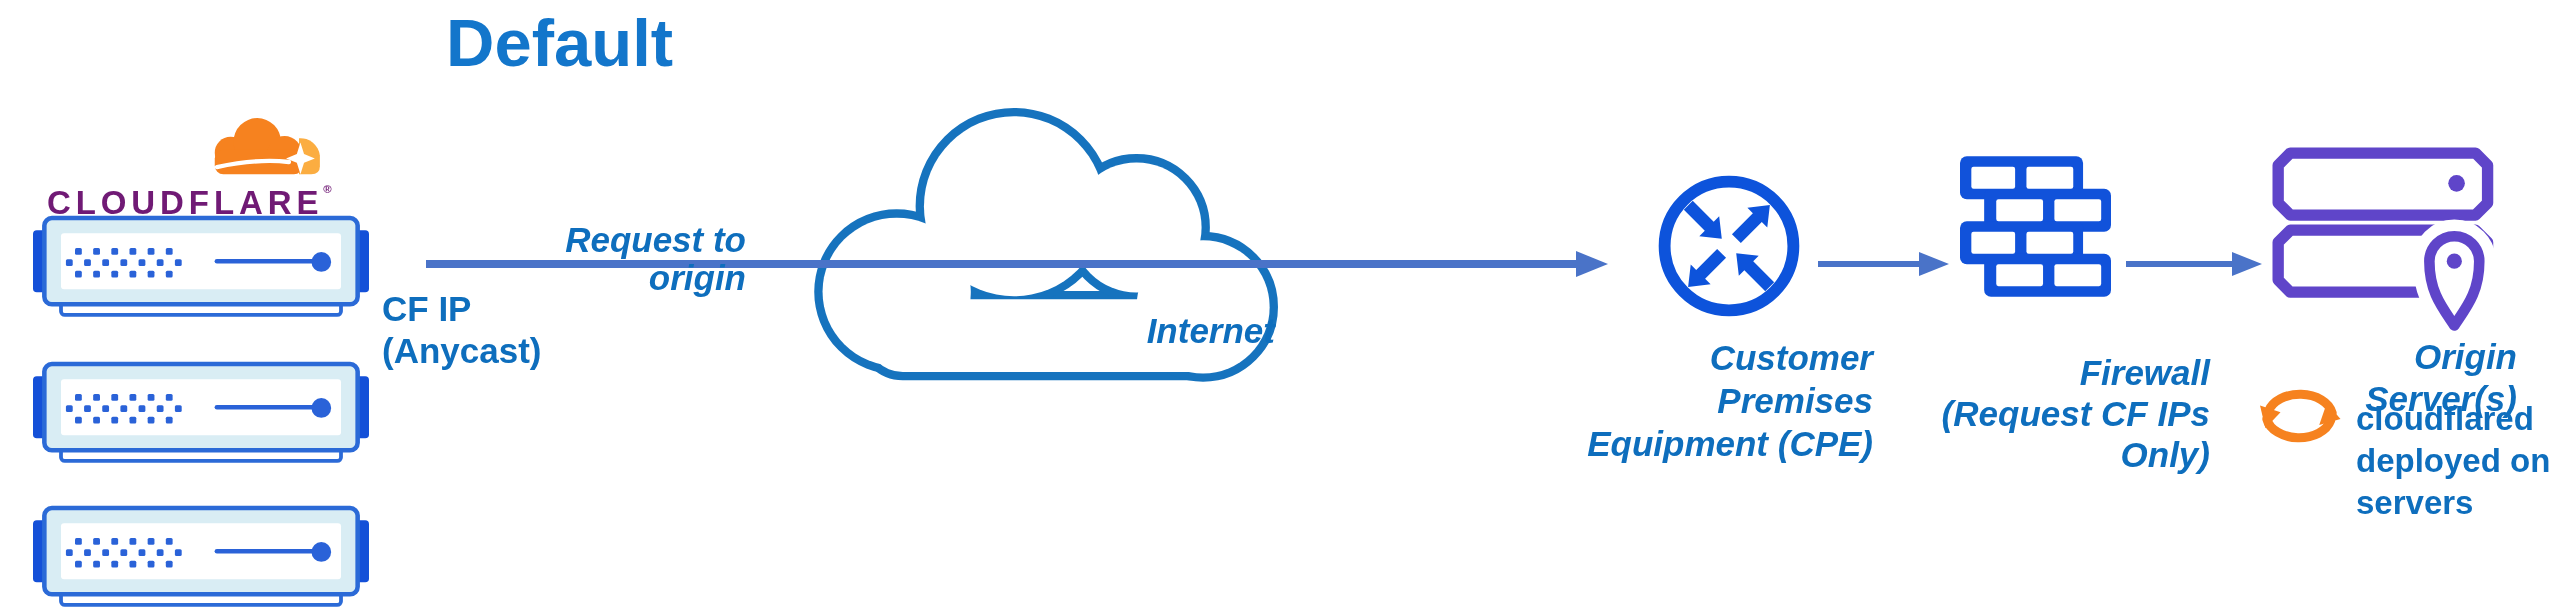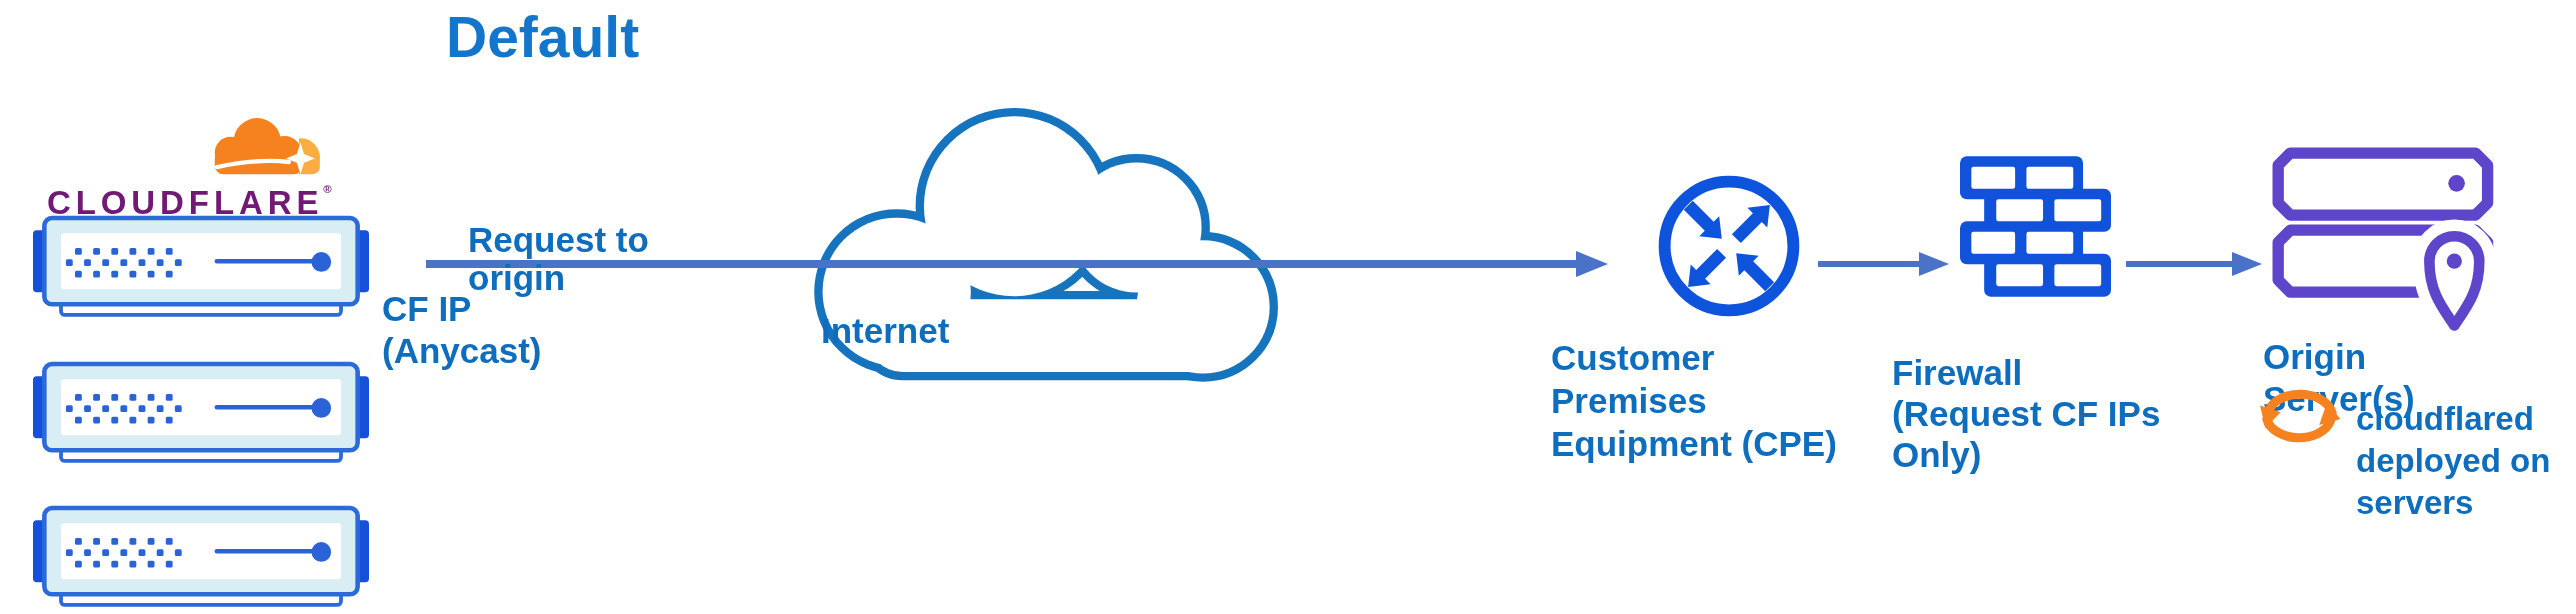--- a/index.html
+++ b/index.html
@@ -2,23 +2,23 @@
 <html style="font-size:12px"><head>
 <meta charset="utf-8">
 <style>
   html,body{margin:0;padding:0;background:#ffffff;}
   #stage{
     position:relative;width:2576px;height:614px;background:#ffffff;overflow:hidden;
     font-family:"Liberation Sans", sans-serif;
   }
   .abs{position:absolute;}
   .lbl{color:#0e6ebd;font-weight:600;font-size:35px;line-height:42px;}
-  .center{text-align:left;}
+  .center{text-align:right;font-style:italic;}
   .line{display:block;}
-  #title{left:446px;top:6px;font-size:57px;font-weight:700;color:#1376cb;line-height:1.1;}
+  #title{left:446px;top:6px;font-size:67px;font-weight:700;color:#1376cb;line-height:1.1;}
   #wordmark{left:47px;top:183px;font-size:33px;font-weight:700;letter-spacing:4.9px;color:#701a75;white-space:nowrap;}
   #wordmark sup{font-size:11.4px;letter-spacing:0;vertical-align:21px;}
   #lbl-request{left:468px;top:221px;width:278px;line-height:38px;}
   #lbl-cfip{left:382px;top:288px;}
   #lbl-internet{left:821px;top:310px;width:454px;}
   #lbl-cpe{left:1551px;top:336px;width:322px;line-height:43px;}
   #lbl-firewall{left:1892px;top:352px;width:318px;line-height:41px;}
   #lbl-origin{left:2263px;top:336px;width:254px;}
   #lbl-cloudflared{left:2356px;top:398px;font-size:33px;}
   

